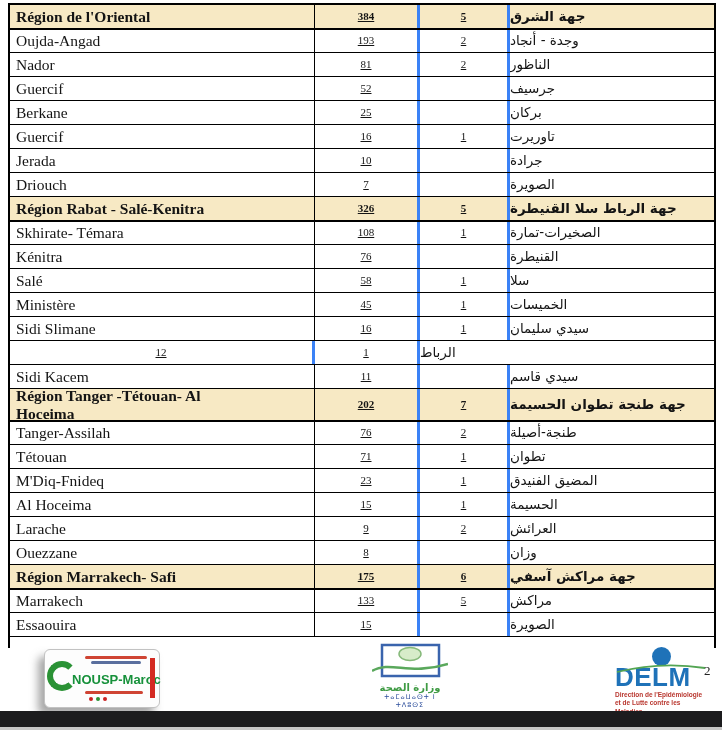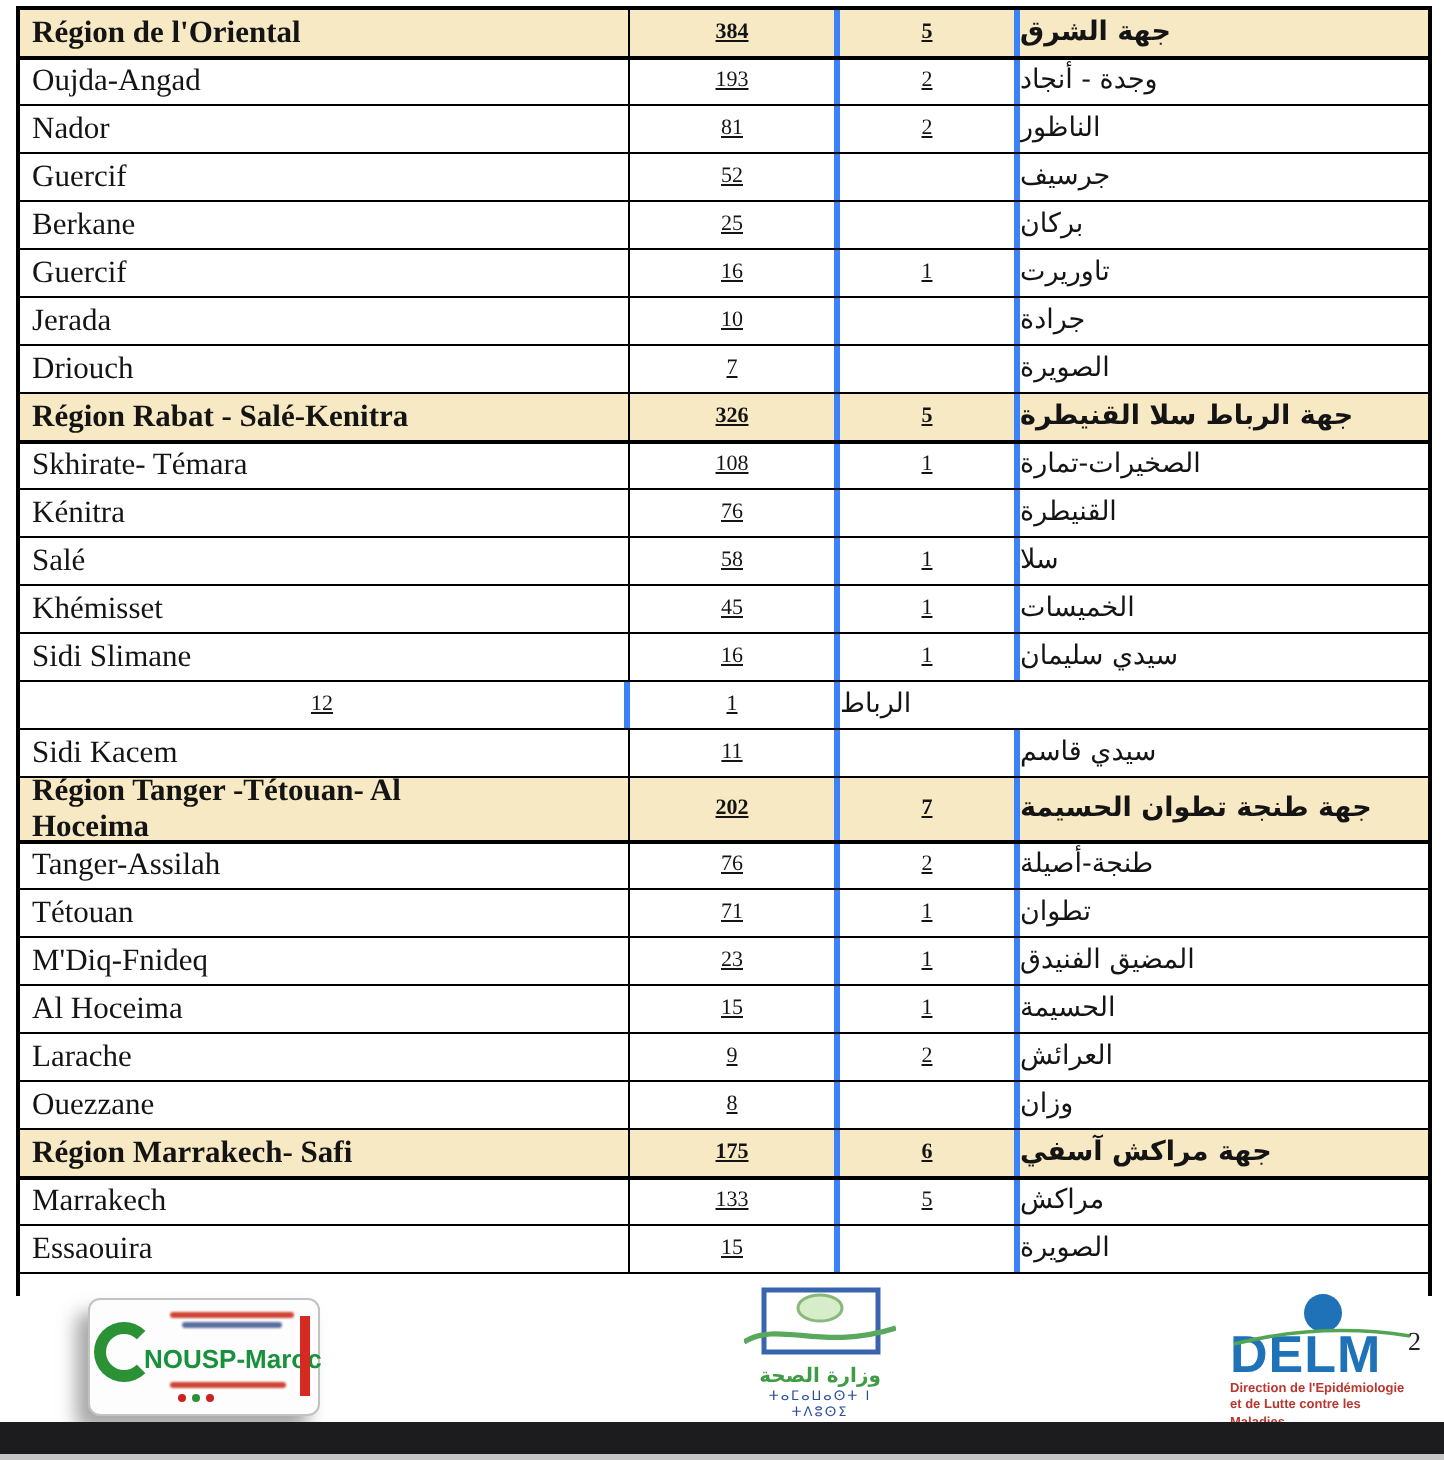--- a/index.html
+++ b/index.html
@@ -128,21 +128,21 @@
         <div class="tcell c-n"></div>
         <div class="tcell c-ar">القنيطرة</div>
       </div>
       <div class="trow">
         <div class="tcell c-fr">Salé</div>
         <div class="tcell c-n">58</div>
         <div class="tcell c-n">1</div>
         <div class="tcell c-ar">سلا</div>
       </div>
       <div class="trow">
-        <div class="tcell c-fr">Khémisset</div>
+        <div class="tcell c-fr">Ministère</div>
         <div class="tcell c-n">45</div>
         <div class="tcell c-n">1</div>
         <div class="tcell c-ar">الخميسات</div>
       </div>
       <div class="trow">
         <div class="tcell c-fr">Sidi Slimane</div>
         <div class="tcell c-n">16</div>
         <div class="tcell c-n">1</div>
         <div class="tcell c-ar">سيدي سليمان</div>
       </div>

